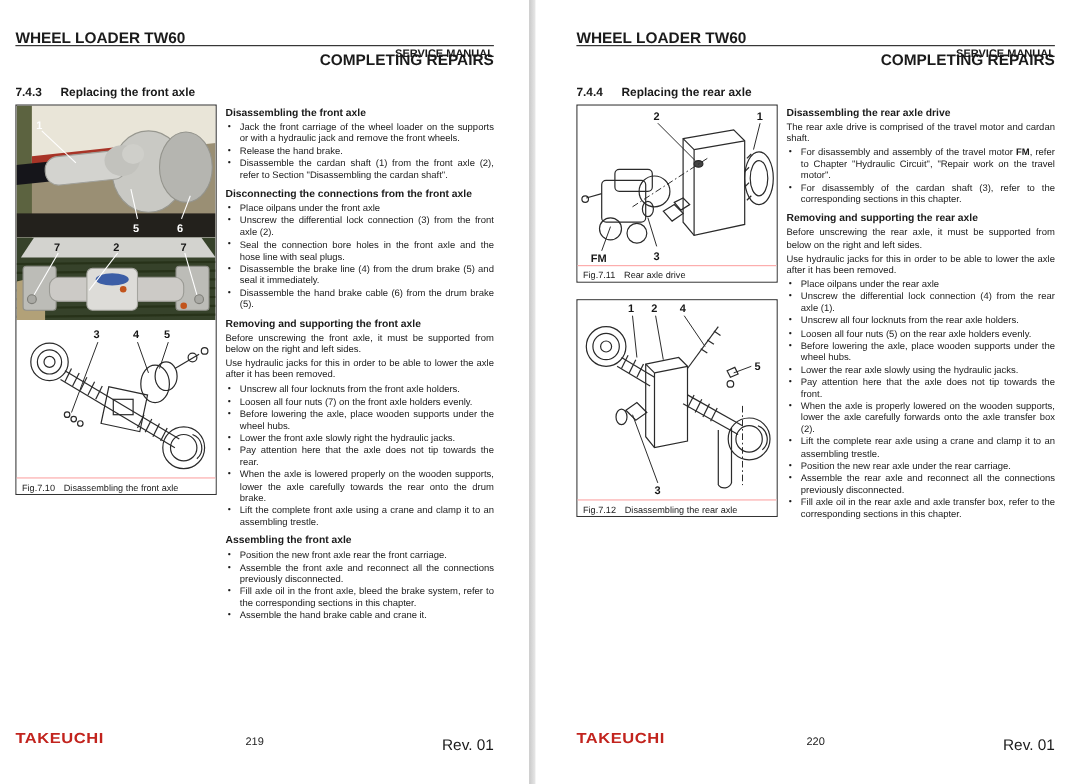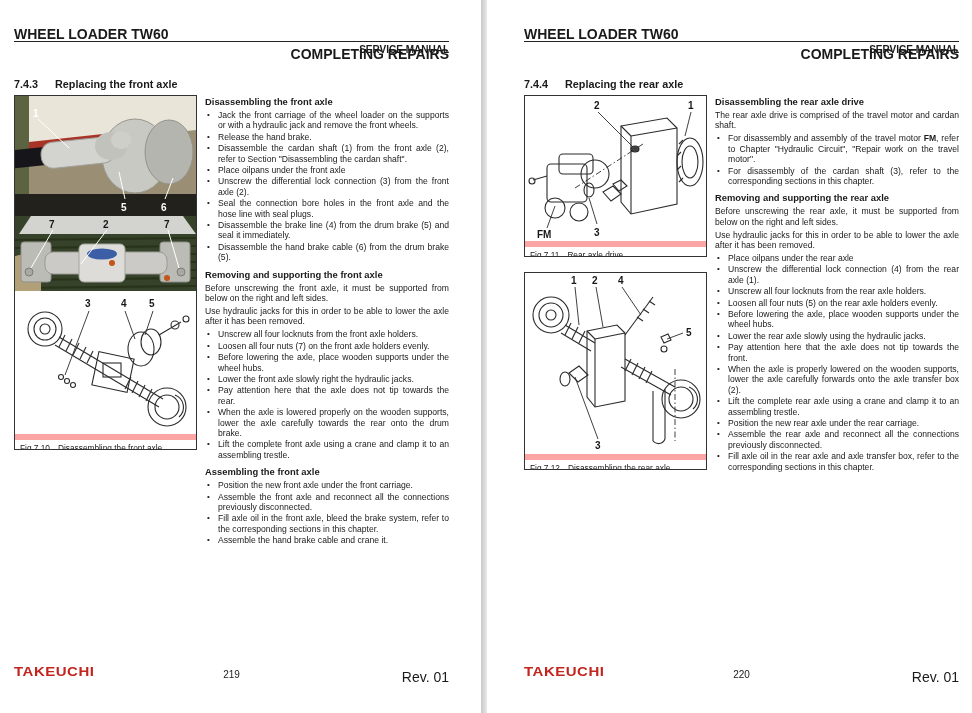--- a/index.html
+++ b/index.html
@@ -26,21 +26,21 @@
   .sect { position:absolute; top:78px; font-weight:bold; font-size:10.8px; }
   .page-left  .sect { left:14px; }
   .page-right .sect { left:37px; }
   .sect-num { display:inline-block; width:41px; }
 
   
   .figbox { position:absolute; border:1px solid #333; background:#fff; overflow:hidden; }
   .page-left  .fig-710 { left:14px; top:95px;  width:183px; height:355px; }
   .page-right .fig-711 { left:37px; top:95px;  width:183px; height:162px; }
   .page-right .fig-712 { left:37px; top:272px; width:183px; height:198px; }
-  .figcap { position:absolute; left:0; right:0; bottom:0; height:15px; border-top:6px solid #fca5a5;
+  .figcap { position:absolute; left:0; right:0; bottom:0; height:15px; border-top:1px solid #fca5a5;
             font-size:8.3px; padding:3px 0 0 5px; background:#fff; white-space:nowrap; }
   .capnum { margin-right:8px; }
   .figbox svg { display:block; }
 
   
   .textcol { position:absolute; top:95px; width:244px; }
   .page-left  .textcol { left:205px; }
   .page-right .textcol { left:228px; }
   .chead { font-weight:bold; font-size:9.4px; line-height:11.5px; margin:6px 0 2.5px; }
   .chead:first-child { margin-top:1px; }
@@ -186,20 +186,21 @@
         <span class="btext">Jack the front carriage of the wheel loader on the supports or with a hydraulic jack and remove the front wheels.</span>
       </div>
       <div class="cbullet">
         <span class="marker">•</span>
         <span class="btext">Release the hand brake.</span>
       </div>
       <div class="cbullet">
         <span class="marker">•</span>
         <span class="btext">Disassemble the cardan shaft (1) from the front axle (2), refer to Section "Disassembling the cardan shaft".</span>
       </div>
+      <div class="chead">Disconnecting the connections from the front axle</div>
       <div class="cbullet">
         <span class="marker">•</span>
         <span class="btext">Place oilpans under the front axle</span>
       </div>
       <div class="cbullet">
         <span class="marker">•</span>
         <span class="btext">Unscrew the differential lock connection (3) from the front axle (2).</span>
       </div>
       <div class="cbullet">
         <span class="marker">•</span>
@@ -240,21 +241,21 @@
         <span class="marker">•</span>
         <span class="btext">When the axle is lowered properly on the wooden supports, lower the axle carefully towards the rear onto the drum brake.</span>
       </div>
       <div class="cbullet">
         <span class="marker">•</span>
         <span class="btext">Lift the complete front axle using a crane and clamp it to an assembling trestle.</span>
       </div>
       <div class="chead">Assembling the front axle</div>
       <div class="cbullet">
         <span class="marker">•</span>
-        <span class="btext">Position the new front axle under the front carriage.</span>
+        <span class="btext">Position the new front axle rear the front carriage.</span>
       </div>
       <div class="cbullet">
         <span class="marker">•</span>
         <span class="btext">Assemble the front axle and reconnect all the connections previously disconnected.</span>
       </div>
       <div class="cbullet">
         <span class="marker">•</span>
         <span class="btext">Fill axle oil in the front axle, bleed the brake system, refer to the corresponding sections in this chapter.</span>
       </div>
       <div class="cbullet">

